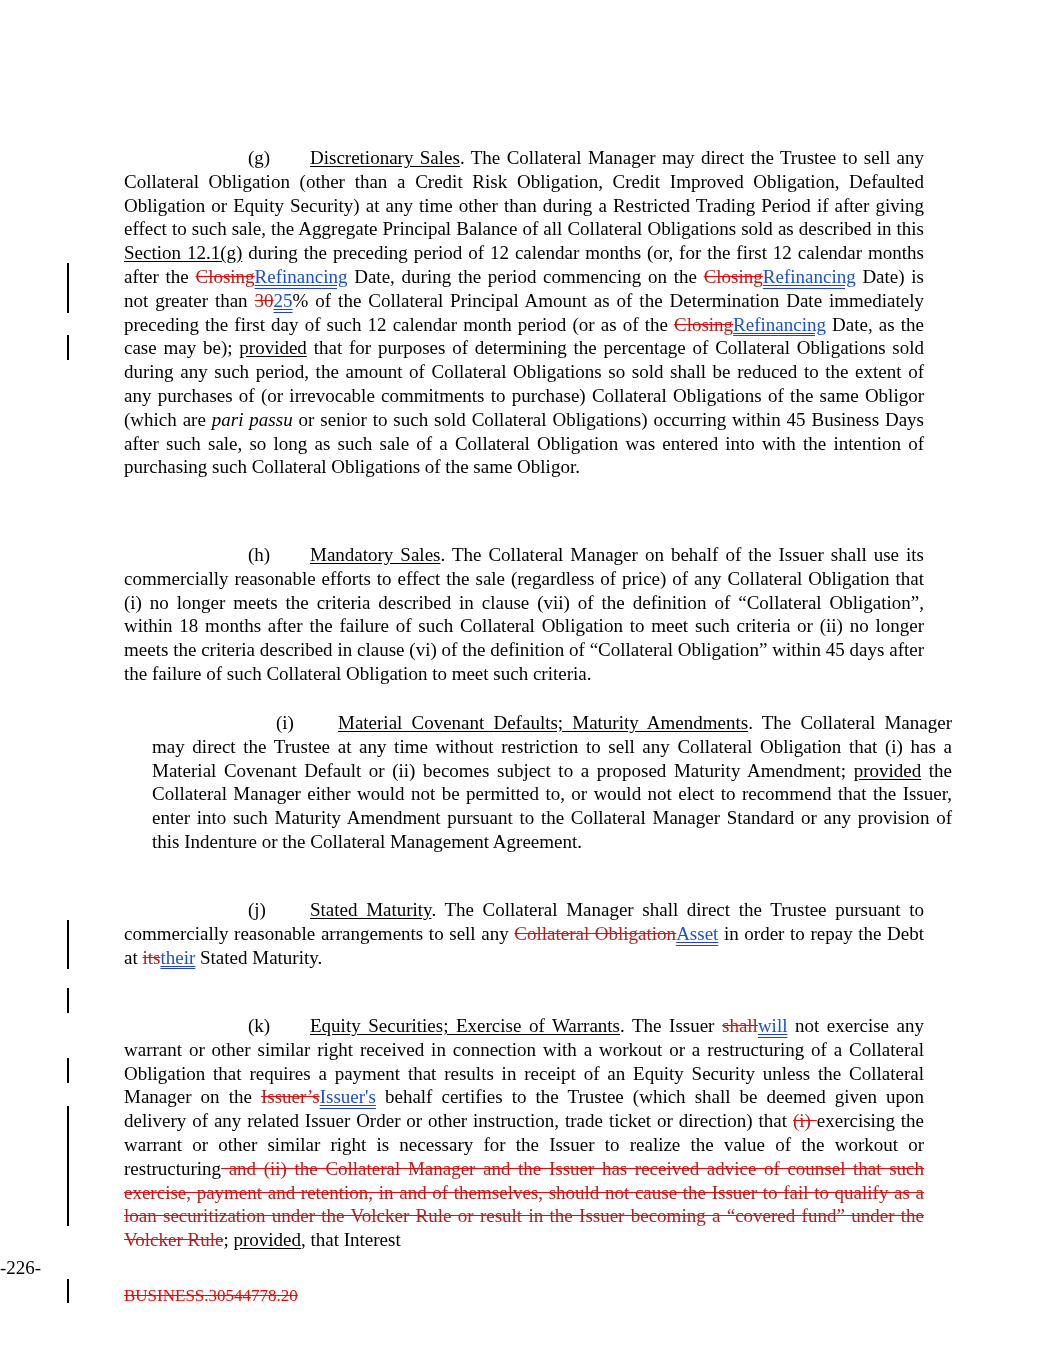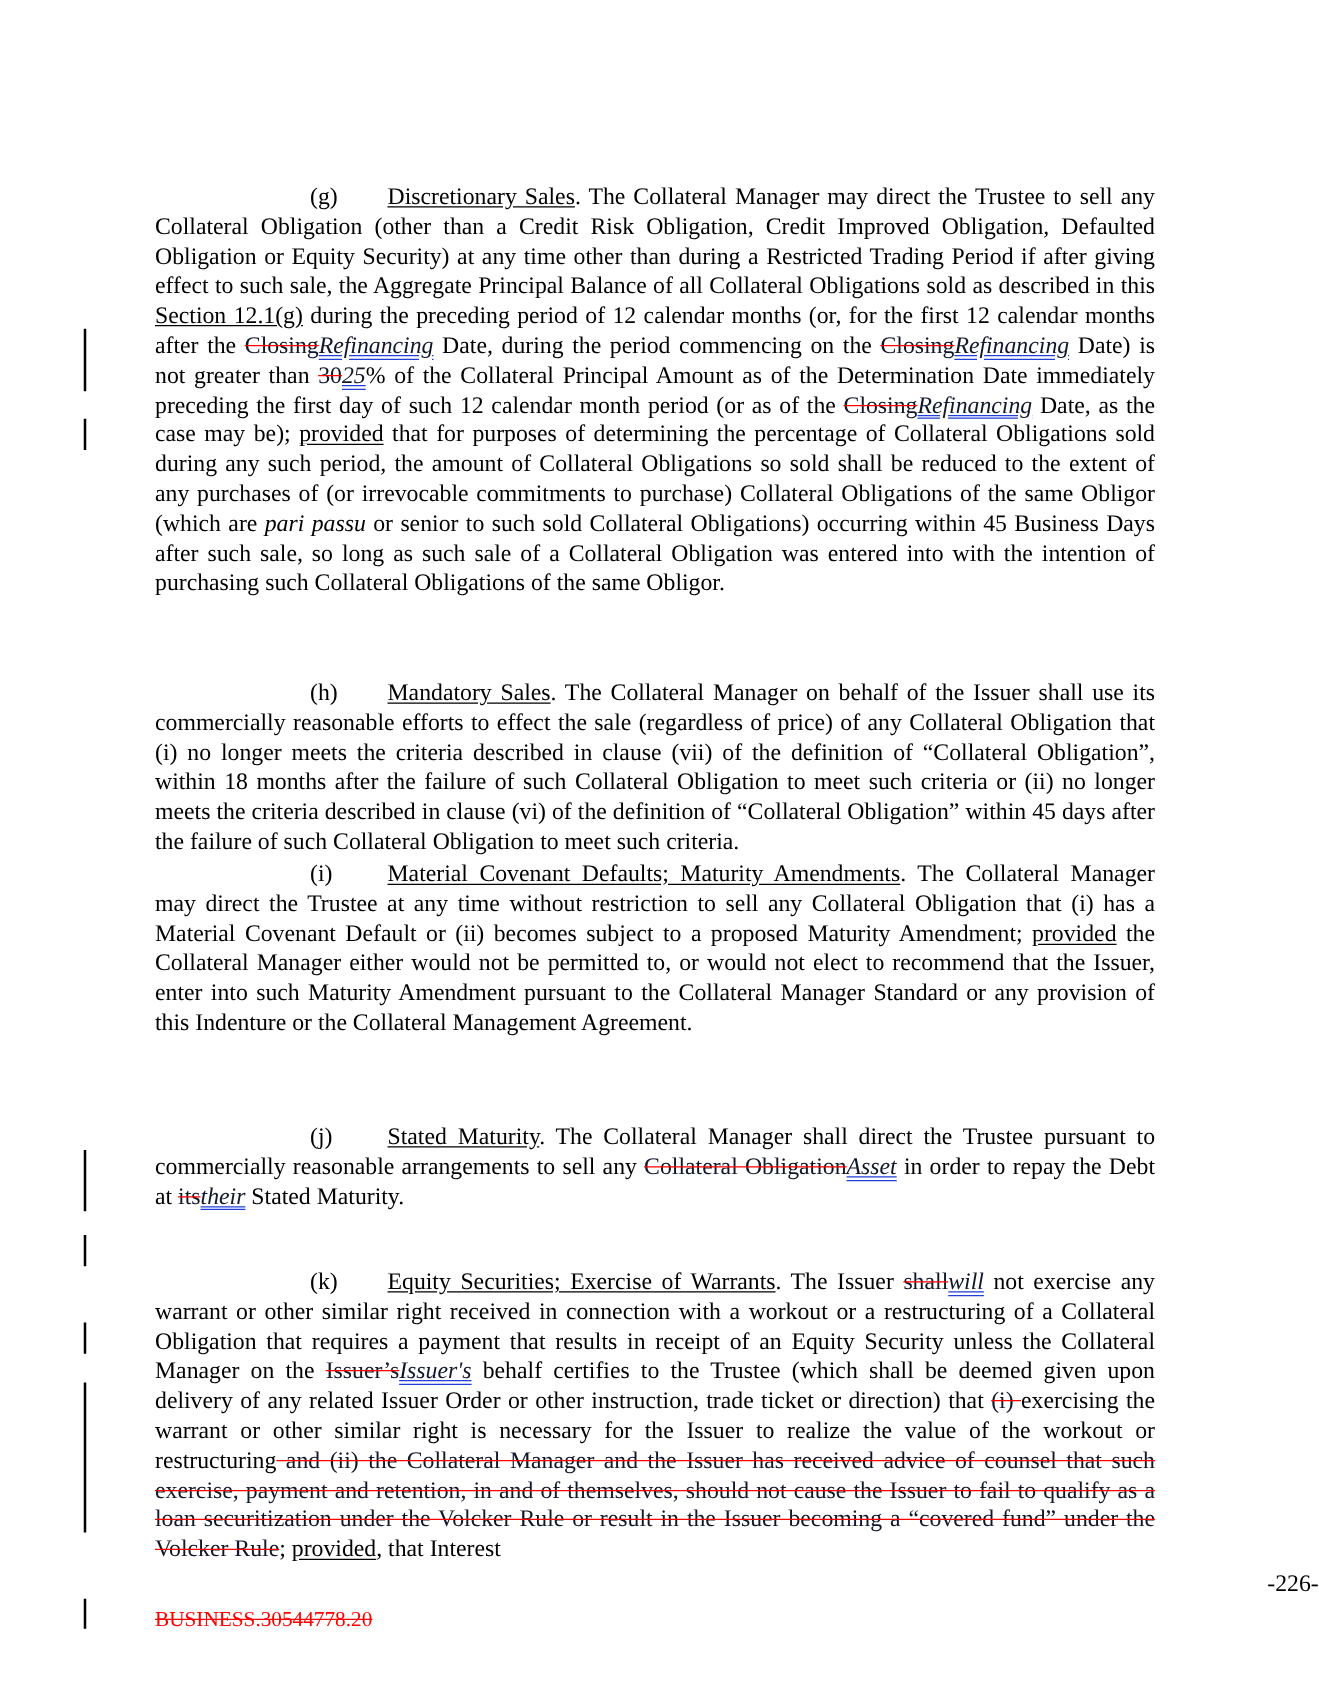--- a/index.html
+++ b/index.html
@@ -8,25 +8,25 @@
       position: absolute; left: 0; top: 0; width: 1055px; height: 1365px;
       font-family: "Liberation Serif", serif; font-size: 19px; color: #000;
     }
     .para {
       position: absolute; left: 124px; width: 800px;
       line-height: 23.8px; text-align: justify; text-align-last: left;
     }
     .para .lead { display: inline-block; padding-left: 124px; }
     .para .num { display: inline-block; width: 62px; }
     u.h { text-underline-offset: 2px; }
-    .del { color: #0f172a; text-decoration: line-through; text-decoration-color: #ff0000; }
-    .ins { color: #0f172a; text-decoration: underline double; text-decoration-color: #1f3fd6; text-underline-offset: 2px; font-style: italic; }
+    .del { color: #b91c1c; text-decoration: line-through; text-decoration-color: #ff0000; }
+    .ins { color: #1d4ed8; text-decoration: underline double; text-decoration-color: #1f3fd6; text-underline-offset: 2px; }
     i { font-style: italic; font-family: Liberation Serif, serif; }
     .bar { position: absolute; left: 67px; width: 2px; background: #000; }
-    .pagenum { position: absolute; left: 0; width: 1055px; top: 1257px; text-align: right; font-size: 19px; }
+    .pagenum { position: absolute; left: 0; width: 1055px; top: 1257px; text-align: left; font-size: 19px; }
     .docid { position: absolute; left: 124px; top: 1286px; font-size: 17px; color: #ff0000; text-decoration: line-through; }
   </style>
 </head>
 <body>
 
 <div class="page">
 
   <div class="bar" style="top:263px;height:50px;"></div>
   <div class="bar" style="top:335px;height:25px;"></div>
   <div class="bar" style="top:920px;height:49px;"></div>
@@ -36,21 +36,21 @@
   <div class="bar" style="top:1279px;height:24px;"></div>
 
   <div class="para" style="top:146px;">
     <span class="lead"><span class="num">(g)</span></span><u class="h">Discretionary Sales</u><span>.  The Collateral Manager may direct the Trustee to sell any Collateral Obligation (other than a Credit Risk Obligation, Credit Improved Obligation, Defaulted Obligation or Equity Security) at any time other than during a Restricted Trading Period if after giving effect to such sale, the Aggregate Principal Balance of all Collateral Obligations sold as described in this </span><u class="h">Section 12.1(g)</u><span> during the preceding period of 12 calendar months (or, for the first 12 calendar months after the </span><span class="del">Closing</span><span class="ins">Refinancing</span><span> Date, during the period commencing on the </span><span class="del">Closing</span><span class="ins">Refinancing</span><span> Date) is not greater than </span><span class="del">30</span><span class="ins">25</span><span>% of the Collateral Principal Amount as of the Determination Date immediately preceding the first day of such 12 calendar month period (or as of the </span><span class="del">Closing</span><span class="ins">Refinancing</span><span> Date, as the case may be); </span><u class="h">provided</u><span> that for purposes of determining the percentage of Collateral Obligations sold during any such period, the amount of Collateral Obligations so sold shall be reduced to the extent of any purchases of (or irrevocable commitments to purchase) Collateral Obligations of the same Obligor (which are </span><i>pari passu</i><span> or senior to such sold Collateral Obligations) occurring within 45 Business Days after such sale, so long as such sale of a Collateral Obligation was entered into with the intention of purchasing such Collateral Obligations of the same Obligor.</span>
   </div>
 
   <div class="para" style="top:524px;margin-top:19px;">
     <span class="lead"><span class="num">(h)</span></span><u class="h">Mandatory Sales</u><span>.  The Collateral Manager on behalf of the Issuer shall use its commercially reasonable efforts to effect the sale (regardless of price) of any Collateral Obligation that (i) no longer meets the criteria described in clause (vii) of the definition of “Collateral Obligation”, within 18 months after the failure of such Collateral Obligation to meet such criteria or (ii) no longer meets the criteria described in clause (vi) of the definition of “Collateral Obligation” within 45 days after the failure of such Collateral Obligation to meet such criteria.</span>
   </div>
 
-  <div class="para" style="top:688px;">
+  <div class="para" style="top:711px;margin-left:28px;">
     <span class="lead"><span class="num">(i)</span></span><u class="h">Material Covenant Defaults; Maturity Amendments</u><span>.  The Collateral Manager may direct the Trustee at any time without restriction to sell any Collateral Obligation that (i) has a Material Covenant Default or (ii) becomes subject to a proposed Maturity Amendment; </span><u class="h">provided</u><span> the Collateral Manager either would not be permitted to, or would not elect to recommend that the Issuer, enter into such Maturity Amendment pursuant to the Collateral Manager Standard or any provision of this Indenture or the Collateral Management Agreement.</span>
   </div>
 
   <div class="para" style="top:898px;">
     <span class="lead"><span class="num">(j)</span></span><u class="h">Stated Maturity</u><span>.  The Collateral Manager shall direct the Trustee pursuant to commercially reasonable arrangements to sell any </span><span class="del">Collateral Obligation</span><span class="ins">Asset</span><span> in order to repay the Debt at </span><span class="del">its</span><span class="ins">their</span><span> Stated Maturity.</span>
   </div>
 
   <div class="para" style="top:990px;margin-top:24px;">
     <span class="lead"><span class="num">(k)</span></span><u class="h">Equity Securities; Exercise of Warrants</u><span>.  The Issuer </span><span class="del">shall</span><span class="ins">will</span><span> not exercise any warrant or other similar right received in connection with a workout or a restructuring of a Collateral Obligation that requires a payment that results in receipt of an Equity Security unless the Collateral Manager on the </span><span class="del">Issuer’s</span><span class="ins">Issuer's</span><span> behalf certifies to the Trustee (which shall be deemed given upon delivery of any related Issuer Order or other instruction, trade ticket or direction) that </span><span class="del">(i) </span><span>exercising the warrant or other similar right is necessary for the Issuer to realize the value of the workout or restructuring</span><span class="del"> and (ii) the Collateral Manager and the Issuer has received advice of counsel that such exercise, payment and retention, in and of themselves, should not cause the Issuer to fail to qualify as a loan securitization under the Volcker Rule or result in the Issuer becoming a “covered fund” under the Volcker Rule</span><span>; </span><u class="h">provided</u><span>, that Interest</span>
   </div>

